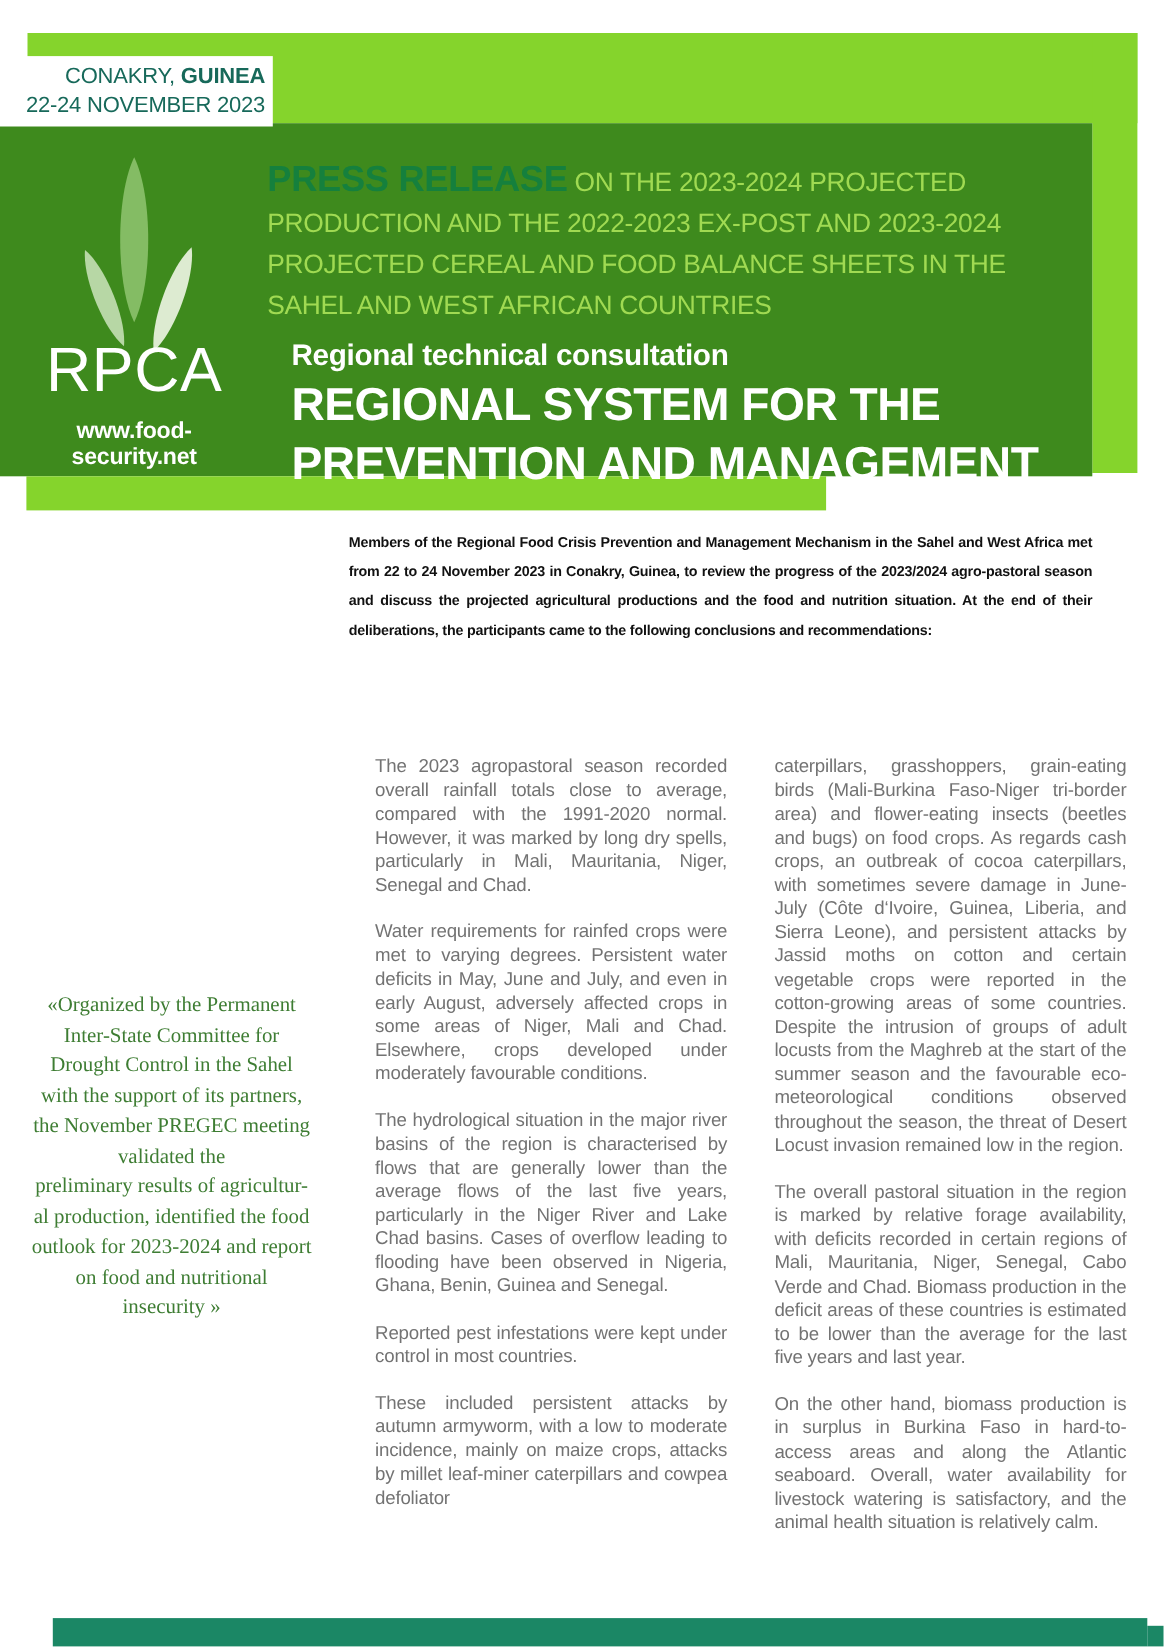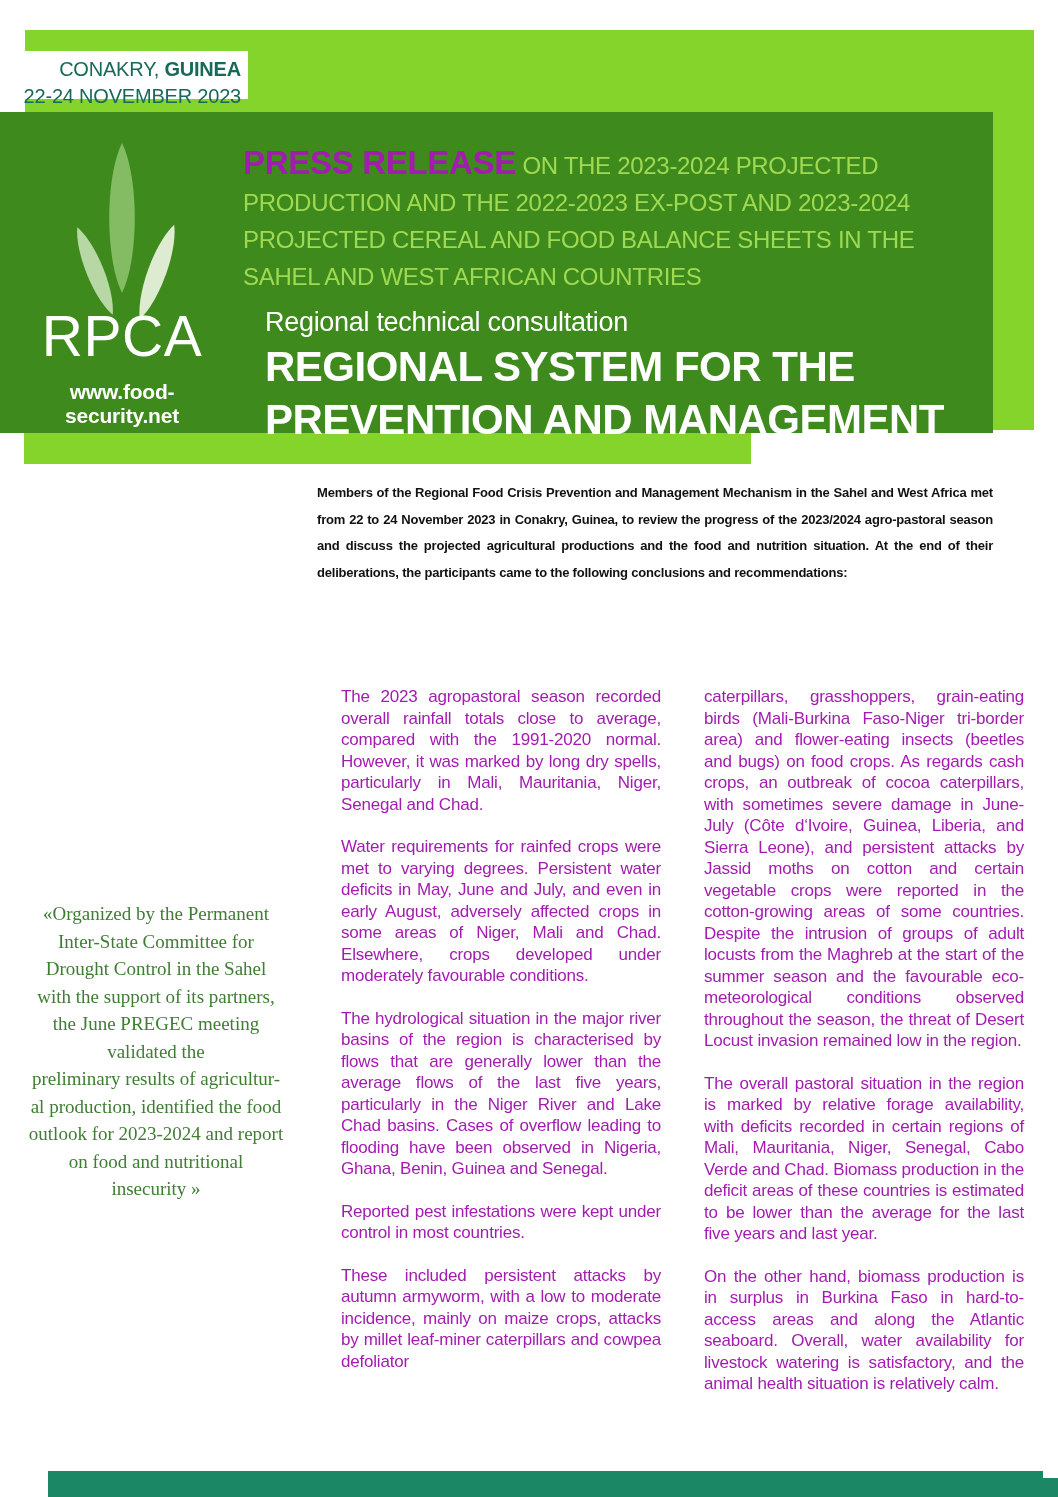--- a/index.html
+++ b/index.html
@@ -9,45 +9,45 @@
     background:#ffffff; overflow:hidden;
     font-family:"Liberation Sans", sans-serif;
   }
   
   .band-top   { position:absolute; left:25px;  top:30px;  width:1009px; height:82px;  background:#85D42C; }
   .strip-right{ position:absolute; left:993px; top:30px;  width:41px;   height:400px; background:#85D42C; }
   .dark-block { position:absolute; left:0;     top:112px; width:993px;  height:321px; background:#3E8A1D; }
   .bar-below  { position:absolute; left:24px;  top:433px; width:727px;  height:31px;  background:#85D42C; }
 
   .white-box {
-    position:absolute; left:0; top:51px; width:248px; height:48px;
+    position:absolute; left:0; top:51px; width:248px; height:64px;
     background:#ffffff; text-align:right; padding:5px 7px 0 0;
     color:#17695A; font-size:20px; line-height:27px; letter-spacing:-0.2px;
   }
   .white-box .country { font-weight:800; }
 
   
   .logo-leaves { position:absolute; left:22px; top:140px; width:200px; height:185px; }
   .logo-acronym {
     position:absolute; left:22px; top:303px; width:200px;
     color:#ffffff; font-size:57px; font-weight:400; text-align:center; letter-spacing:0.5px;
   }
   .logo-site {
     position:absolute; left:22px; top:380px; width:200px;
     color:#ffffff; font-size:21px; font-weight:700; text-align:center; letter-spacing:-0.2px;
     text-decoration:none; display:block;
   }
 
   
   .header-text { position:absolute; left:243px; top:146px; width:754px; }
   .press-par { line-height:34px; letter-spacing:-0.3px; }
-  .press-label { color:#a21caf; font-weight:800; font-size:33px; }
+  .press-label { color:#15803d; font-weight:800; font-size:33px; }
   .press-rest  { color:#A0DA52; font-weight:400; font-size:24px; }
   .subtitle {
-    margin:10px 0 2px 22px; color:#ffffff; font-weight:400; font-size:27px; letter-spacing:-0.3px;
+    margin:10px 0 2px 22px; color:#ffffff; font-weight:700; font-size:27px; letter-spacing:-0.3px;
   }
   .big-title {
     margin-left:22px; color:#ffffff; font-weight:700; font-size:42px;
     line-height:53px; letter-spacing:-0.5px; white-space:pre-line;
   }
 
   
   .intro {
     position:absolute; left:317px; top:480px; width:676px;
     font-size:13px; font-weight:700; line-height:26.5px;
@@ -55,21 +55,21 @@
   }
   .quote {
     position:absolute; left:20px; top:900px; width:272px;
     font-family:"Liberation Serif", serif; font-size:19px; line-height:27.5px;
     color:#3E7D33; text-align:center; white-space:pre-line;
   }
   .col { position:absolute; top:686px; width:320px; }
   .col-left  { left:341px; }
   .col-right { left:704px; }
   .col p {
-    font-size:17px; line-height:21.5px; color:#a21caf;
+    font-size:17px; line-height:21.5px; color:#737373;
     text-align:justify; letter-spacing:-0.2px; margin-bottom:21px;
   }
 
   
   .footer-bar   { position:absolute; left:48px;   top:1471px; width:995px; height:26px; background:#1B8765; }
   .footer-notch { position:absolute; left:1043px; top:1478px; width:15px;  height:19px; background:#1B8765; }
 </style>
 </head>
 <body>
 
@@ -99,21 +99,21 @@
     <div class="big-title">REGIONAL SYSTEM FOR THE
 PREVENTION AND MANAGEMENT</div>
   </div>
 
   <div class="intro">Members of the Regional Food Crisis Prevention and Management Mechanism in the Sahel and West Africa met from 22 to 24 November 2023 in Conakry, Guinea, to review the progress of the 2023/2024 agro-pastoral season and discuss the projected agricultural productions and the food and nutrition situation. At the end of their deliberations, the participants came to the following conclusions and recommendations:</div>
 
   <div class="quote">«Organized by the Permanent
 Inter-State Committee for
 Drought Control in the Sahel
 with the support of its partners,
-the June PREGEC meeting
+the November PREGEC meeting
 validated the
 preliminary results of agricultur-
 al production, identified the food
 outlook for 2023-2024 and report
 on food and nutritional
 insecurity »</div>
 
   <div class="col col-left">
     <p>The 2023 agropastoral season recorded overall rainfall totals close to average, compared with the 1991-2020 normal. However, it was marked by long dry spells, particularly in Mali, Mauritania, Niger, Senegal and Chad.</p>
     <p>Water requirements for rainfed crops were met to varying degrees. Persistent water deficits in May, June and July, and even in early August, adversely affected crops in some areas of Niger, Mali and Chad. Elsewhere, crops developed under moderately favourable conditions.</p>

